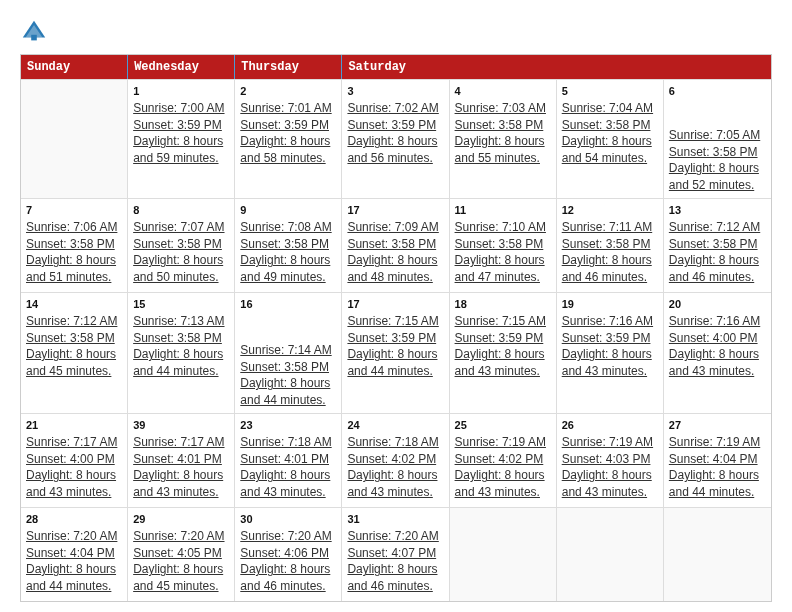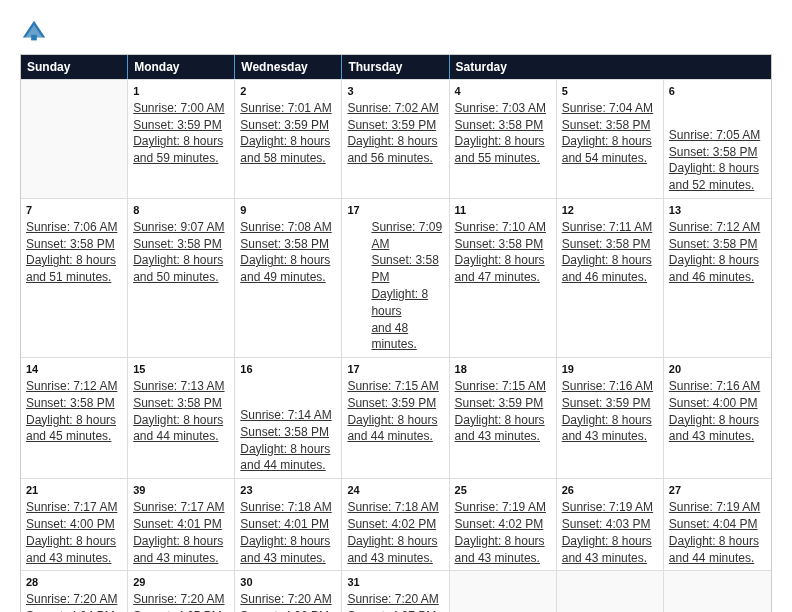--- a/index.html
+++ b/index.html
@@ -56,21 +56,22 @@
     }
     .calendar {
       flex: 1;
       display: flex;
       flex-direction: column;
       border: 1px solid #ccc;
     }
     .cal-header-row {
       display: grid;
       grid-template-columns: repeat(7, 1fr);
-      background: #0f172a;
+      background: #b91c1c;
+      font-family: Liberation Mono, monospace;
     }
     .cal-header-cell {
       color: #fff;
       font-size: 12px;
       font-weight: bold;
       padding: 5px 6px;
       text-align: left;
       border-right: 1px solid #4a9ad4;
     }
     .cal-header-cell:last-child { border-right: none; }
@@ -128,21 +129,20 @@
     </div>
     <div class="title-block">
       <div class="month-title"></div>
       <div class="location"></div>
     </div>
   </div>
 
   <div class="calendar">
     <div class="cal-header-row" id="cal-header">
         <div class="cal-header-cell">Sunday</div>
-        <div class="cal-header-cell">Monday</div>
         <div class="cal-header-cell">Wednesday</div>
         <div class="cal-header-cell">Thursday</div>
         <div class="cal-header-cell">Saturday</div>
       </div>
     <div class="cal-body" id="cal-body">
         <div class="cal-row">
           <div class="cal-cell empty"></div>
           <div class="cal-cell">
             <span class="day-num">1</span>
             <div class="cell-info" style="white-space: pre-line;">Sunrise: 7:00 AM
@@ -189,35 +189,35 @@
         <div class="cal-row">
           <div class="cal-cell">
             <span class="day-num">7</span>
             <div class="cell-info" style="white-space: pre-line;">Sunrise: 7:06 AM
 Sunset: 3:58 PM
 Daylight: 8 hours
 and 51 minutes.</div>
           </div>
           <div class="cal-cell">
             <span class="day-num">8</span>
-            <div class="cell-info" style="white-space: pre-line;">Sunrise: 9:07 AM
+            <div class="cell-info" style="white-space: pre-line;">Sunrise: 7:07 AM
 Sunset: 3:58 PM
 Daylight: 8 hours
 and 50 minutes.</div>
           </div>
           <div class="cal-cell">
             <span class="day-num">9</span>
             <div class="cell-info" style="white-space: pre-line;">Sunrise: 7:08 AM
 Sunset: 3:58 PM
 Daylight: 8 hours
 and 49 minutes.</div>
           </div>
           <div class="cal-cell">
             <span class="day-num">17</span>
-            <div class="cell-info" style="white-space: pre-line; margin-left: 24px;">Sunrise: 7:09 AM
+            <div class="cell-info" style="white-space: pre-line;">Sunrise: 7:09 AM
 Sunset: 3:58 PM
 Daylight: 8 hours
 and 48 minutes.</div>
           </div>
           <div class="cal-cell">
             <span class="day-num">11</span>
             <div class="cell-info" style="white-space: pre-line;">Sunrise: 7:10 AM
 Sunset: 3:58 PM
 Daylight: 8 hours
 and 47 minutes.</div>

